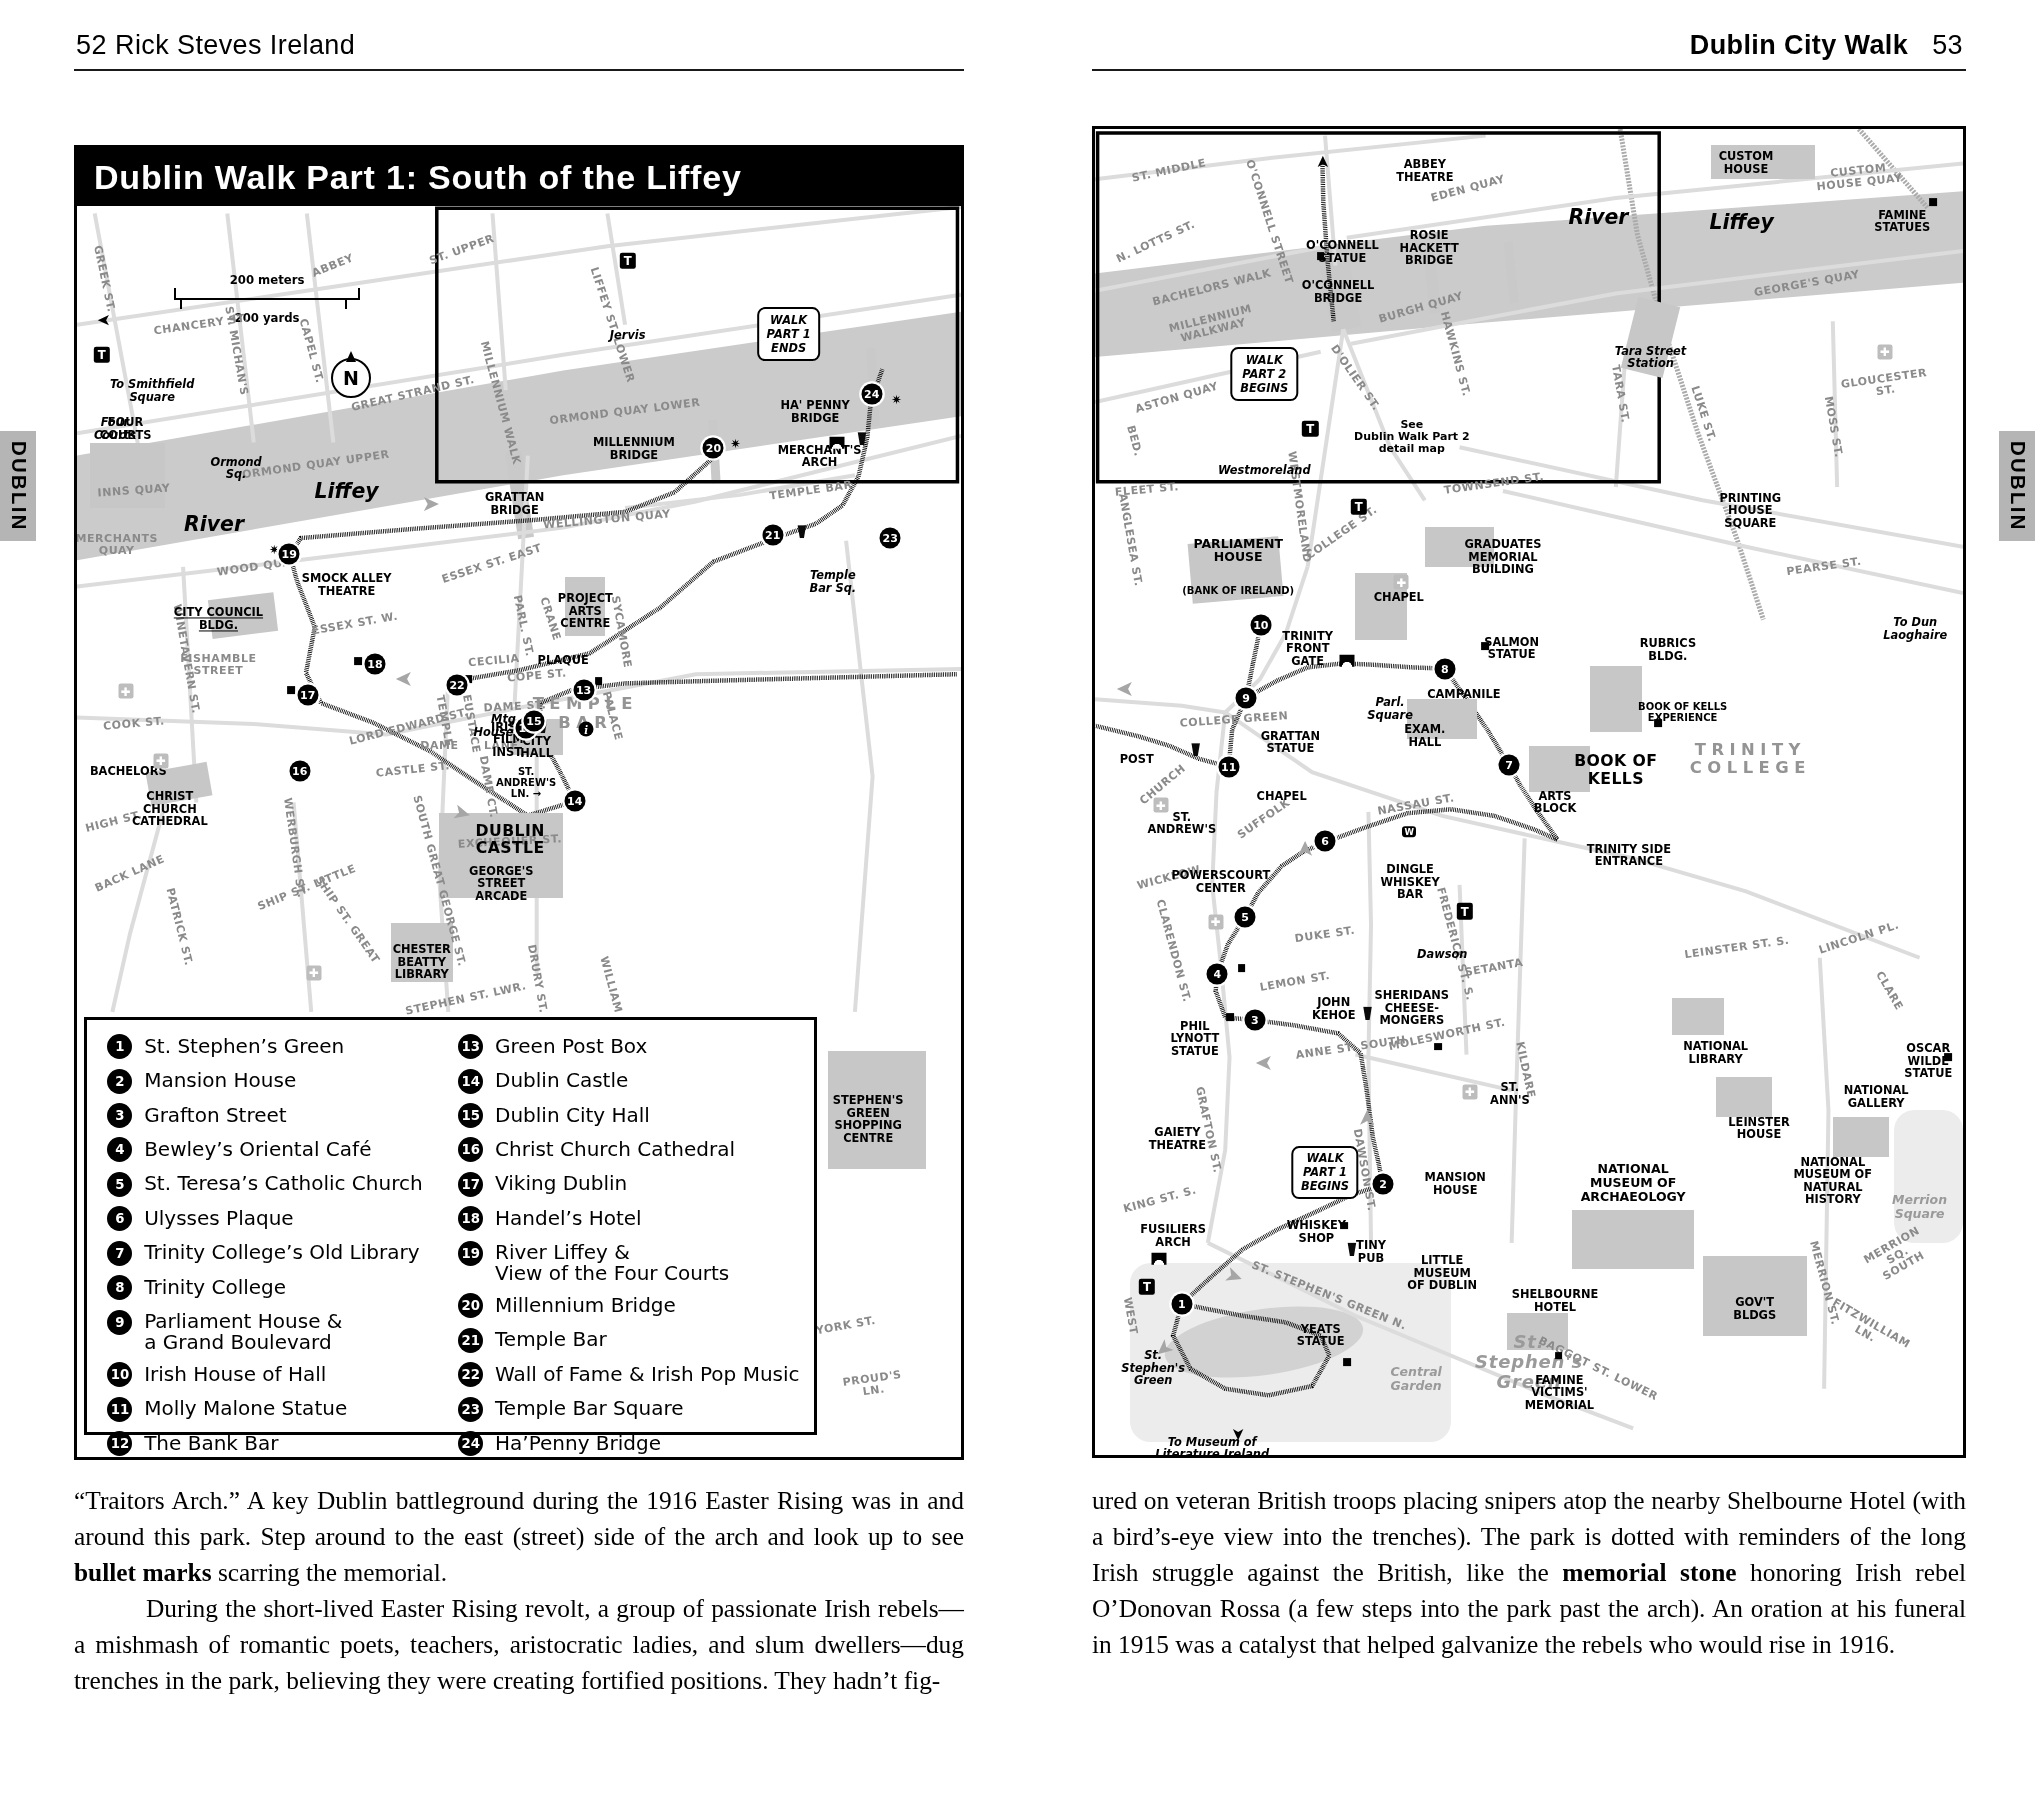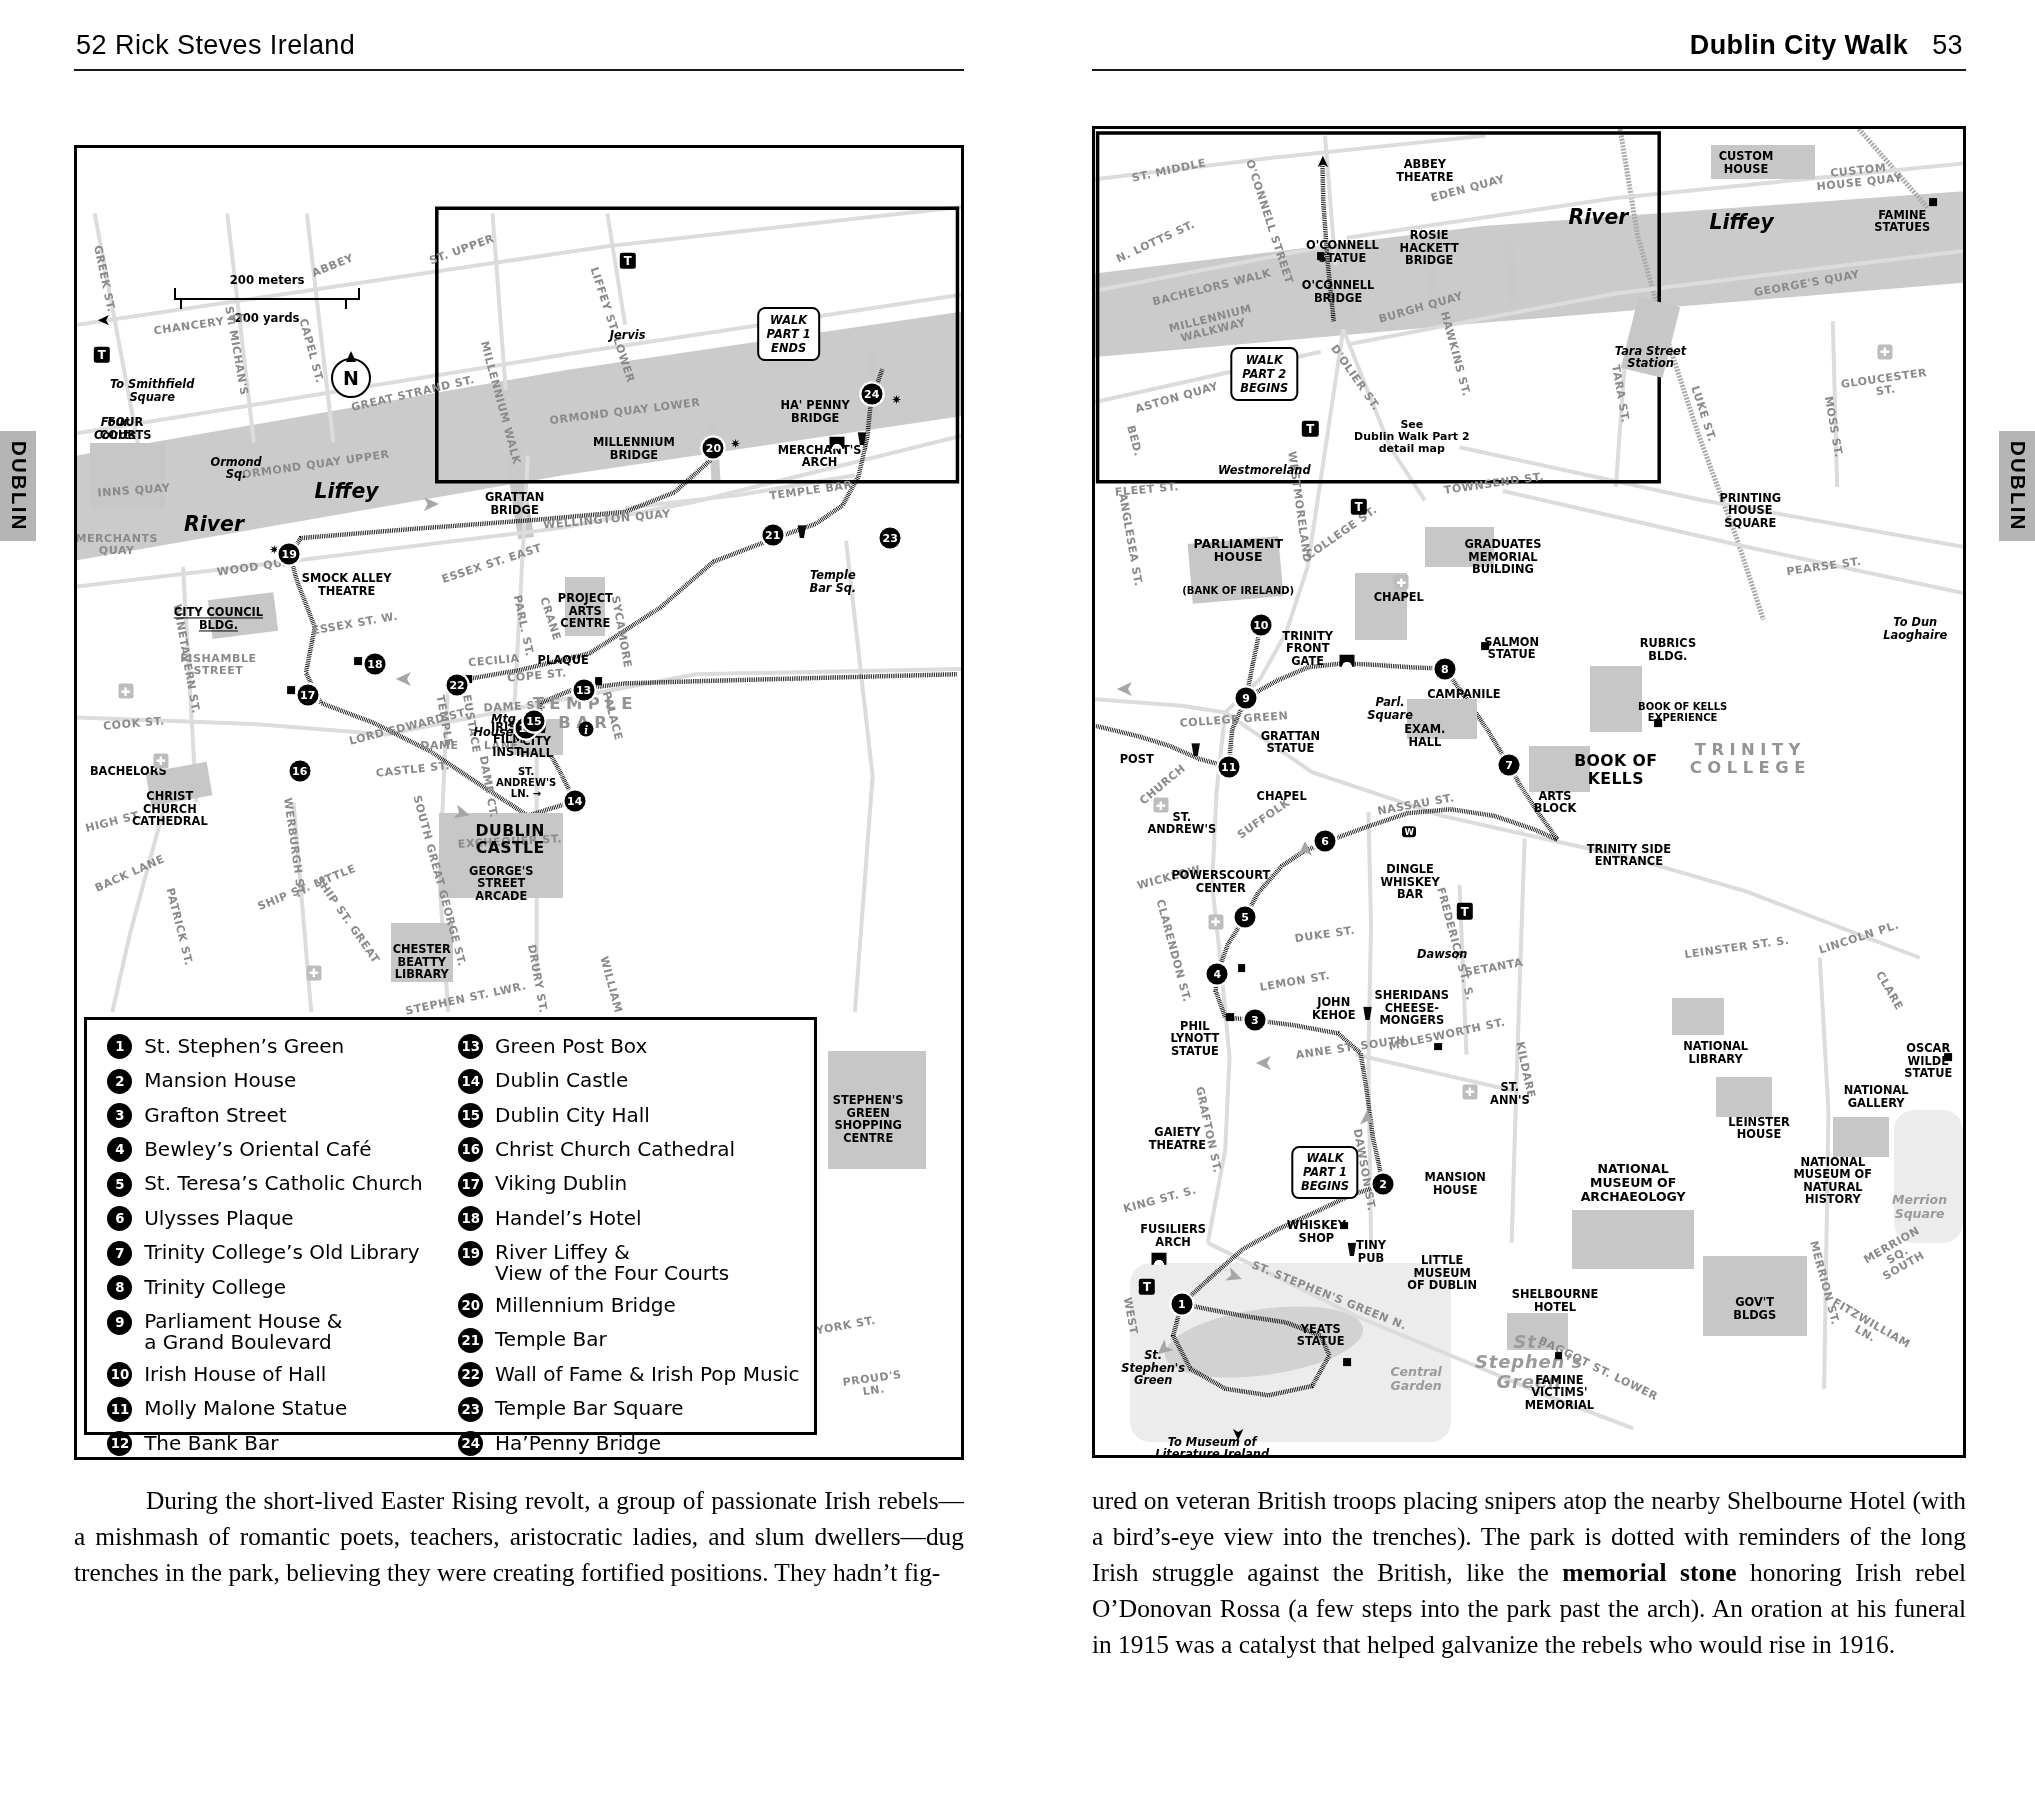--- a/index.html
+++ b/index.html
@@ -97,20 +97,21 @@
 
   <div class="runhead rh-left"><span class="rh-num">52</span><span>Rick Steves Ireland</span></div>
   <div class="runhead rh-right"><span class="rh-title">Dublin City Walk</span>&nbsp;&nbsp;<span class="rh-num">53</span></div>
   <div class="rule rule-l"></div>
   <div class="rule rule-r"></div>
 
   <div class="tab tab-l">DUBLIN</div>
   <div class="tab tab-r">DUBLIN</div>
 
   <div class="mapbox" id="map-left">
+    <div class="map-title">Dublin Walk Part 1: South of the Liffey</div>
     <div class="map-inner" id="map-left-inner">
       <svg class="decor" viewBox="0 0 100 100" preserveAspectRatio="none">
         <polygon points="0,23.5 55,17 100,12.5 100,20.5 55,25 0,31.5" fill="#cbcbcb"></polygon>
         <line class="bridge" x1="49.3" y1="23.2" x2="50.8" y2="29.8" stroke-width="16"></line>
         <line class="bridge" x1="71.9" y1="20.8" x2="72.3" y2="25.6" stroke-width="9"></line>
         <line class="bridge" x1="89.8" y1="15.3" x2="90.3" y2="21.2" stroke-width="9"></line>
         <polyline class="stl" points="0,21.8 55,15.8 100,11.2"></polyline>
         <polyline class="stl" points="0,13.5 30,10.5 60,7.5 100,4.5"></polyline>
         <polyline class="stl" points="2,5 7,23"></polyline>
         <polyline class="stl" points="17,5 20,22.5"></polyline>
@@ -607,20 +608,21 @@
         <div class="icon ic-garrow" style="left: 31.3%; top: 74.6%; transform: translate(-50%, -50%) rotate(-90deg);">➤</div>
         <div class="icon ic-garrow" style="left: 19.5%; top: 70.4%; transform: translate(-50%, -50%) rotate(180deg);">➤</div>
         <div class="icon ic-garrow" style="left: 8%; top: 92%; transform: translate(-50%, -50%) rotate(140deg);">➤</div>
         <div class="icon ic-garrow" style="left: 16%; top: 86.5%; transform: translate(-50%, -50%) rotate(20deg);">➤</div>
         <div class="icon ic-barrow" style="left: 16.6%; top: 98.4%; transform: translate(-50%, -50%) rotate(90deg);">➤</div>
         <div class="icon ic-barrow" style="left: 26.1%; top: 2.5%; transform: translate(-50%, -50%) rotate(-90deg);">➤</div>
       </div>
   </div>
 
   <div class="bodytext bt-l" id="body-left">
+      <p><span>“Traitors Arch.” A key Dublin battleground during the 1916 Easter Rising was in and around this park. Step around to the east (street) side of the arch and look up to see </span><b>bullet marks</b><span> scarring the memorial.</span></p>
       <p class="ind"><span>During the short-lived Easter Rising revolt, a group of passionate Irish rebels—a mishmash of romantic poets, teachers, aristocratic ladies, and slum dwellers—dug trenches in the park, believing they were creating fortified positions. They hadn’t fig-</span></p>
     </div>
   <div class="bodytext bt-r" id="body-right">
       <p><span>ured on veteran British troops placing snipers atop the nearby Shelbourne Hotel (with a bird’s-eye view into the trenches). The park is dotted with reminders of the long Irish struggle against the British, like the </span><b>memorial stone</b><span> honoring Irish rebel O’Donovan Rossa (a few steps into the park past the arch). An oration at his funeral in 1915 was a catalyst that helped galvanize the rebels who would rise in 1916.</span></p>
     </div>
 
 </div>
 
 
 </body></html>

